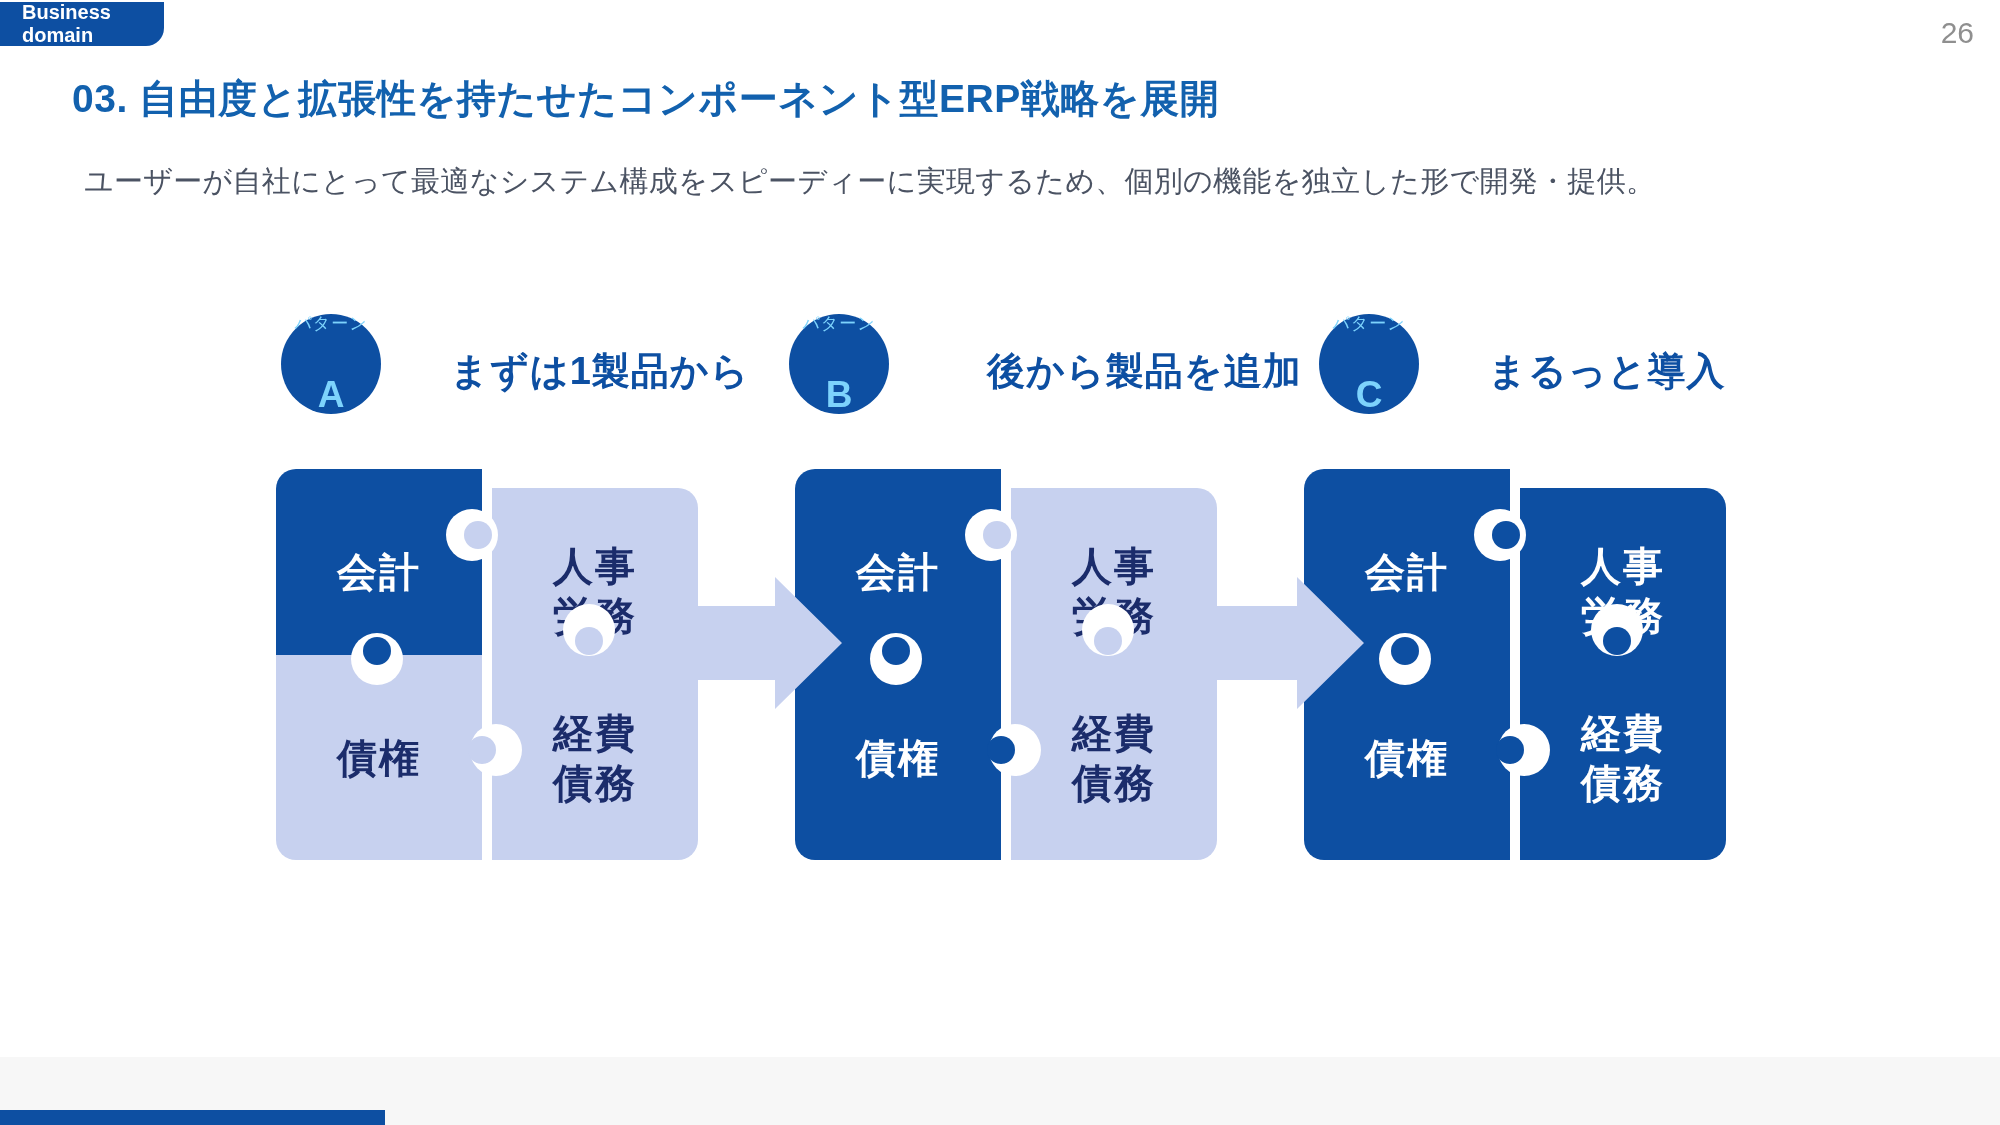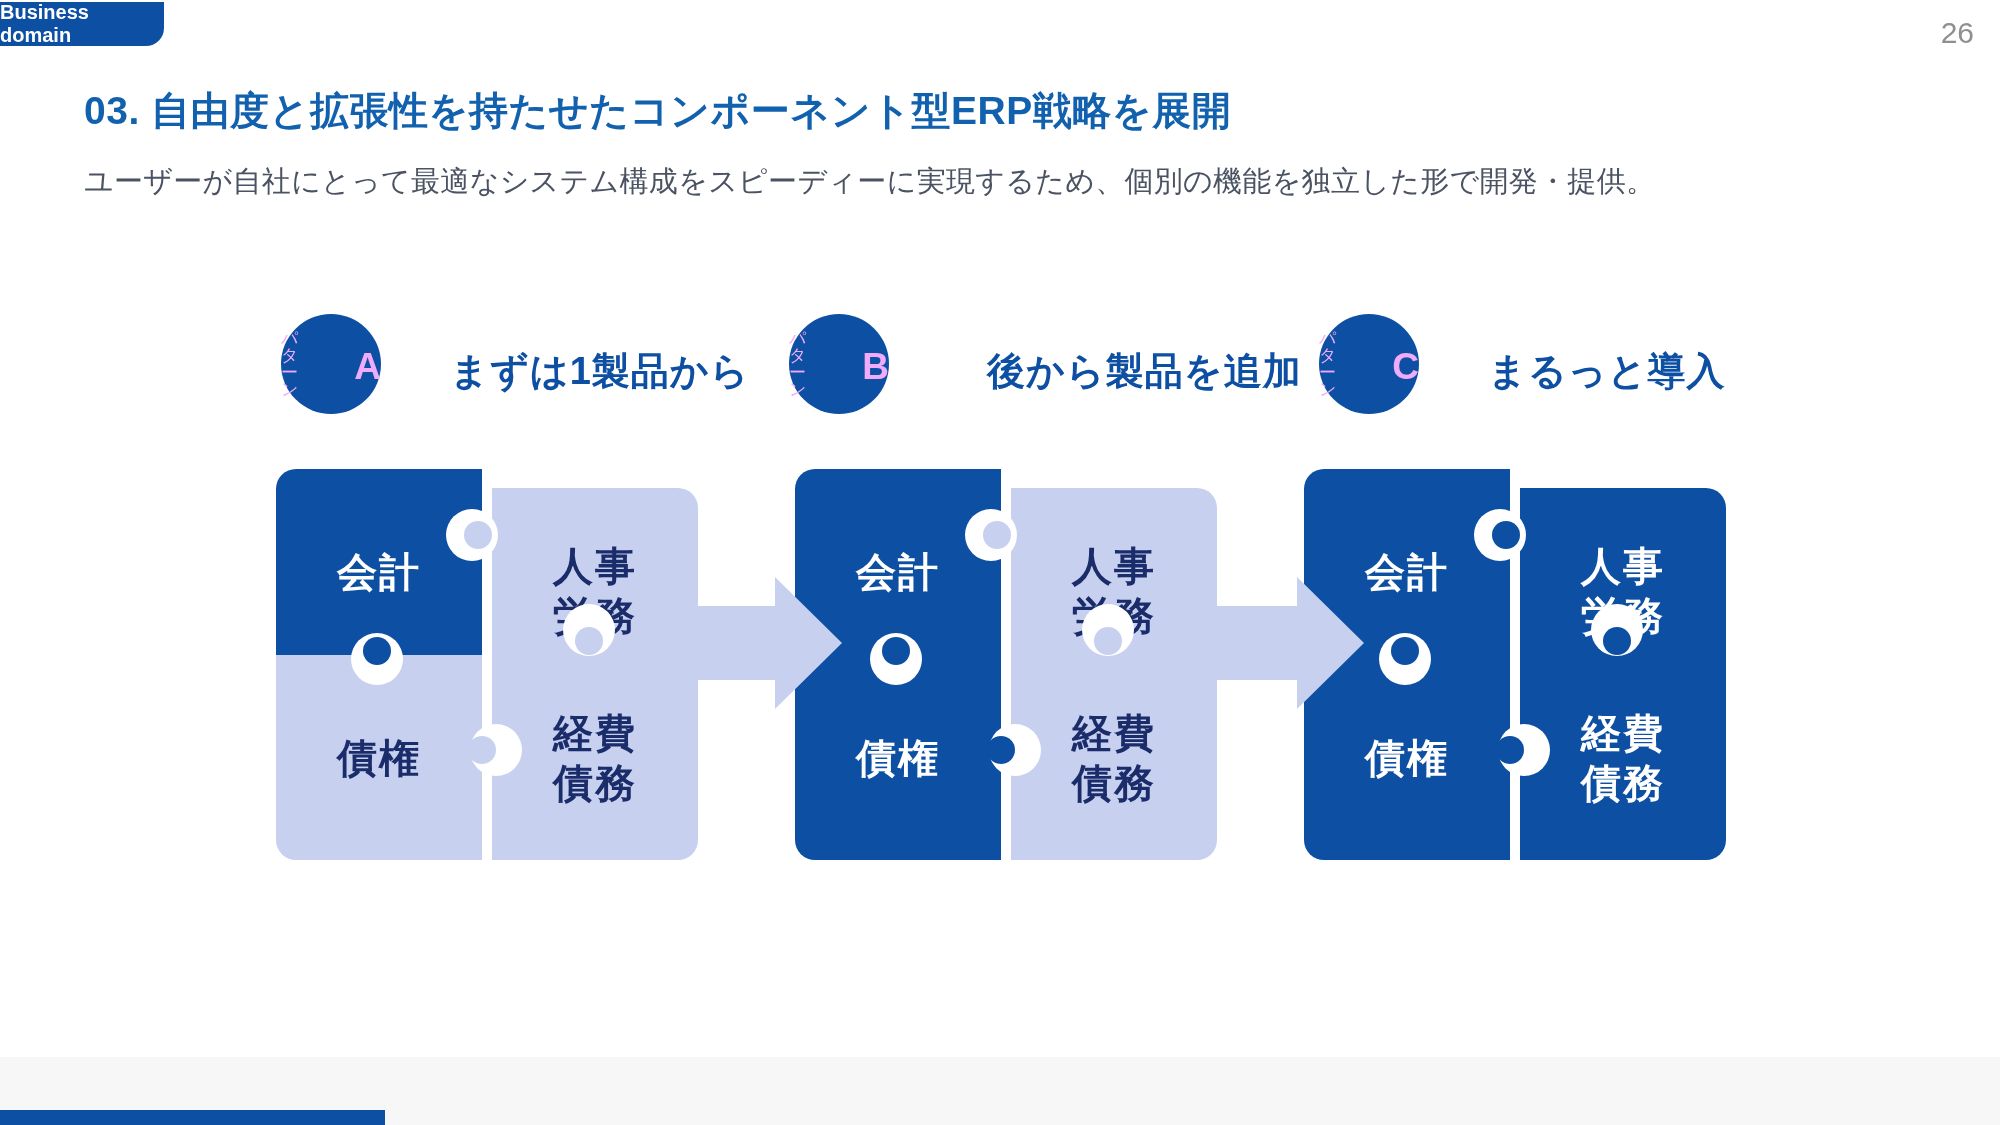--- a/index.html
+++ b/index.html
@@ -12,37 +12,37 @@
     --title:#1261ae;
     --light:#c7d1ef;
     --navy:#1b2c6b;
     --body:#4b5363;
   }
   .slide{position:absolute;inset:0;}
 
   .badge{
     position:absolute;left:0;top:2px;width:164px;height:44px;
     background:var(--dark);color:#fff;font-size:20px;font-weight:700;
-    display:flex;align-items:center;box-sizing:border-box;
+    display:flex;align-items:center;padding-left:22px;box-sizing:border-box;
     border-radius:0 0 18px 0;
   }
   .page-num{position:absolute;right:26px;top:16px;font-size:30px;color:#8f8f8f;}
 
   .title{
-    position:absolute;left:72px;top:72px;margin:12px;
+    position:absolute;left:72px;top:72px;margin:0;
     font-size:39px;font-weight:700;color:var(--title);letter-spacing:0.5px;
   }
   .desc{position:absolute;left:72px;margin:12px;font-size:29px;color:var(--body);letter-spacing:0.3px;}
   .desc.l1{top:150px;}
   .desc.l2{top:196px;}
 
   .pcircle{
     position:absolute;width:100px;height:100px;border-radius:50%;
-    background:var(--dark);color:#f0abfc;
-    display:flex;flex-direction:row;align-items:center;justify-content:center;line-height:1;gap:40px;
+    background:var(--dark);color:#7dd3fc;
+    display:flex;flex-direction:column;align-items:center;justify-content:center;line-height:1;gap:40px;
   }
   .pc-top{font-size:17px;letter-spacing:1px;}
   .pc-letter{font-size:37px;font-weight:700;margin-top:4px;}
   #pca{left:281px;top:314px;} #pcb{left:789px;top:314px;} #pcc{left:1319px;top:314px;}
 
   .pheading{position:absolute;font-size:38px;font-weight:700;color:var(--dark);letter-spacing:1px;margin-left:44px;}
   #pha{left:406px;top:346px;} #phb{left:943px;top:346px;} #phc{left:1444px;top:346px;}
 
   .puzzle{position:absolute;width:422px;height:420px;z-index:1;}
   #pza{left:276px;top:440px;} #pzb{left:795px;top:440px;} #pzc{left:1304px;top:440px;}

